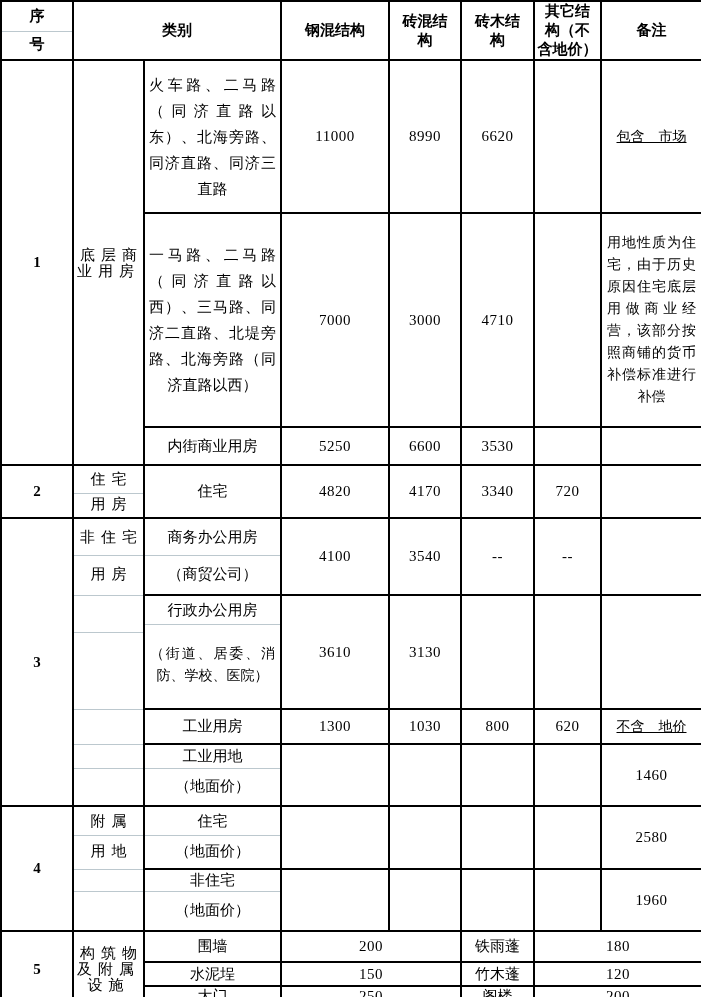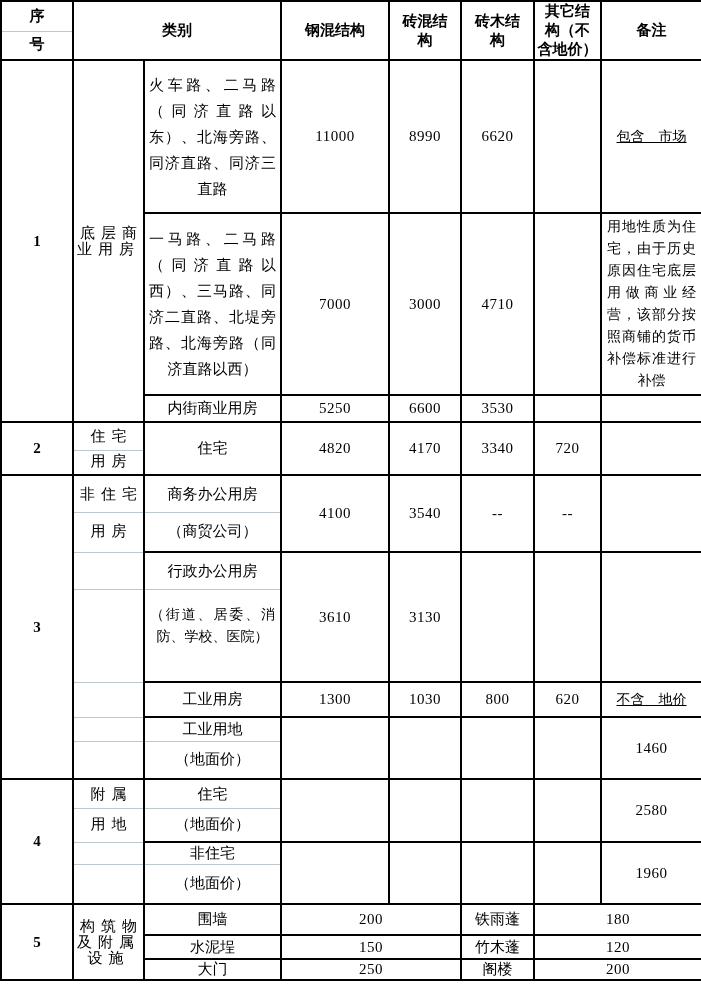--- a/index.html
+++ b/index.html
@@ -5,21 +5,21 @@
   html,body{margin:0;padding:0;background:#ffffff;}
   body{width:701px;font-family:"Liberation Serif","DejaVu Serif",serif;color:#000;}
   table.doc{border-collapse:collapse;table-layout:fixed;width:701px;background:#fff;}
   td{border:2px solid #000;text-align:center;vertical-align:middle;font-size:15px;
      padding:0;overflow:hidden;word-break:break-all;}
   .hdr{font-weight:bold;}
   .pre{white-space:pre-line;line-height:19px;}
   .grp{white-space:pre-line;letter-spacing:6px;line-height:16px;text-indent:6px;}
   .num{font-size:15px;letter-spacing:0.5px;}
   .addr{font-size:15px;line-height:26px;text-align:justify;text-align-last:center;padding:10px 4px;}
-  .rmk{font-size:14px;line-height:22px;text-align:justify;text-align-last:center;padding:2px 5px;}
+  .rmk{font-size:14px;line-height:22px;text-align:justify;text-align-last:center;padding:18px 5px;}
   .sm{font-size:14px;text-decoration:underline;}
   
   td.sp-td{padding:0;vertical-align:top;}
   .sp{display:flex;flex-direction:column;width:100%;}
   .sp .a{display:flex;align-items:center;justify-content:center;border-bottom:1px solid #bcc8ce;}
   .sp .b{flex:1;display:flex;align-items:center;justify-content:center;}
   .sp .ls{letter-spacing:6px;text-indent:6px;}
   
   .ft{border-top:1px solid #bcc8ce;}
   .fb{border-bottom:1px solid #bcc8ce;}
@@ -75,21 +75,21 @@
     <td class="sm">包含　市场</td>
   </tr>
   <tr style="height:152px">
     <td class="addr">一马路、二马路（同济直路以西）、三马路、同济二直路、北堤旁路、北海旁路（同济直路以西）</td>
     <td class="num">7000</td>
     <td class="num">3000</td>
     <td class="num">4710</td>
     <td></td>
     <td class="rmk">用地性质为住宅，由于历史原因住宅底层用做商业经营，该部分按照商铺的货币补偿标准进行补偿</td>
   </tr>
-  <tr style="height:27px">
+  <tr style="height:38px">
     <td>内街商业用房</td>
     <td class="num">5250</td>
     <td class="num">6600</td>
     <td class="num">3530</td>
     <td></td>
     <td></td>
   </tr>
 
   <tr style="height:53px">
     <td class="hdr">2</td>
@@ -132,21 +132,21 @@
               <span>（商贸公司）</span>
             </div>
       </div>
     </td>
     <td class="num">4100</td>
     <td class="num">3540</td>
     <td class="num">--</td>
     <td class="num">--</td>
     <td></td>
   </tr>
-  <tr style="height:130px">
+  <tr style="height:114px">
     <td class="sp-td ft fb">
       <div class="sp" style="height:109px">
         <div class="a" style="height:36px"></div>
         <div class="b"></div>
       </div>
     </td>
     <td class="sp-td">
       <div class="sp" style="height:109px">
         <div class="a" style="height:36px">
               <span>行政办公用房</span>

